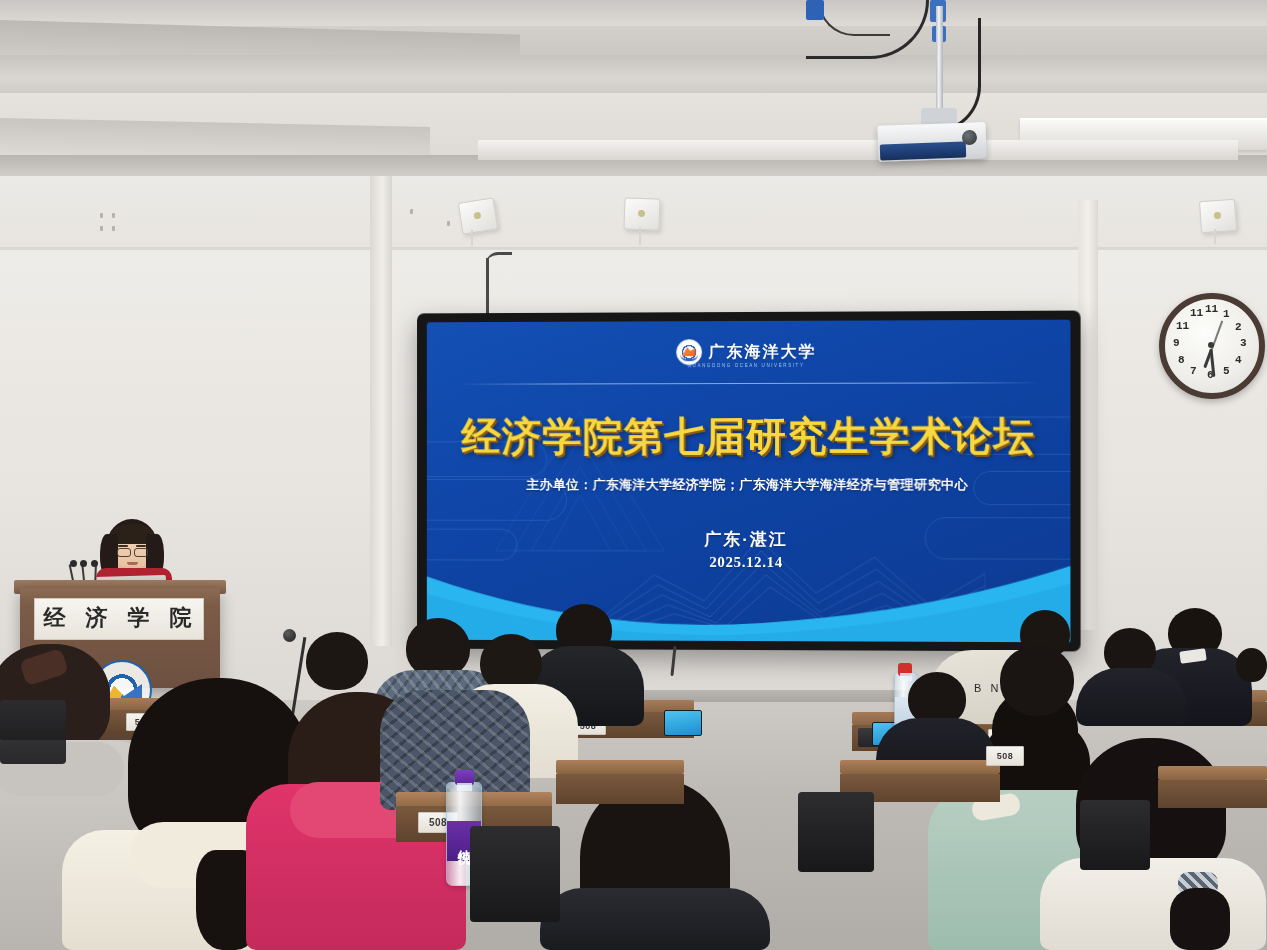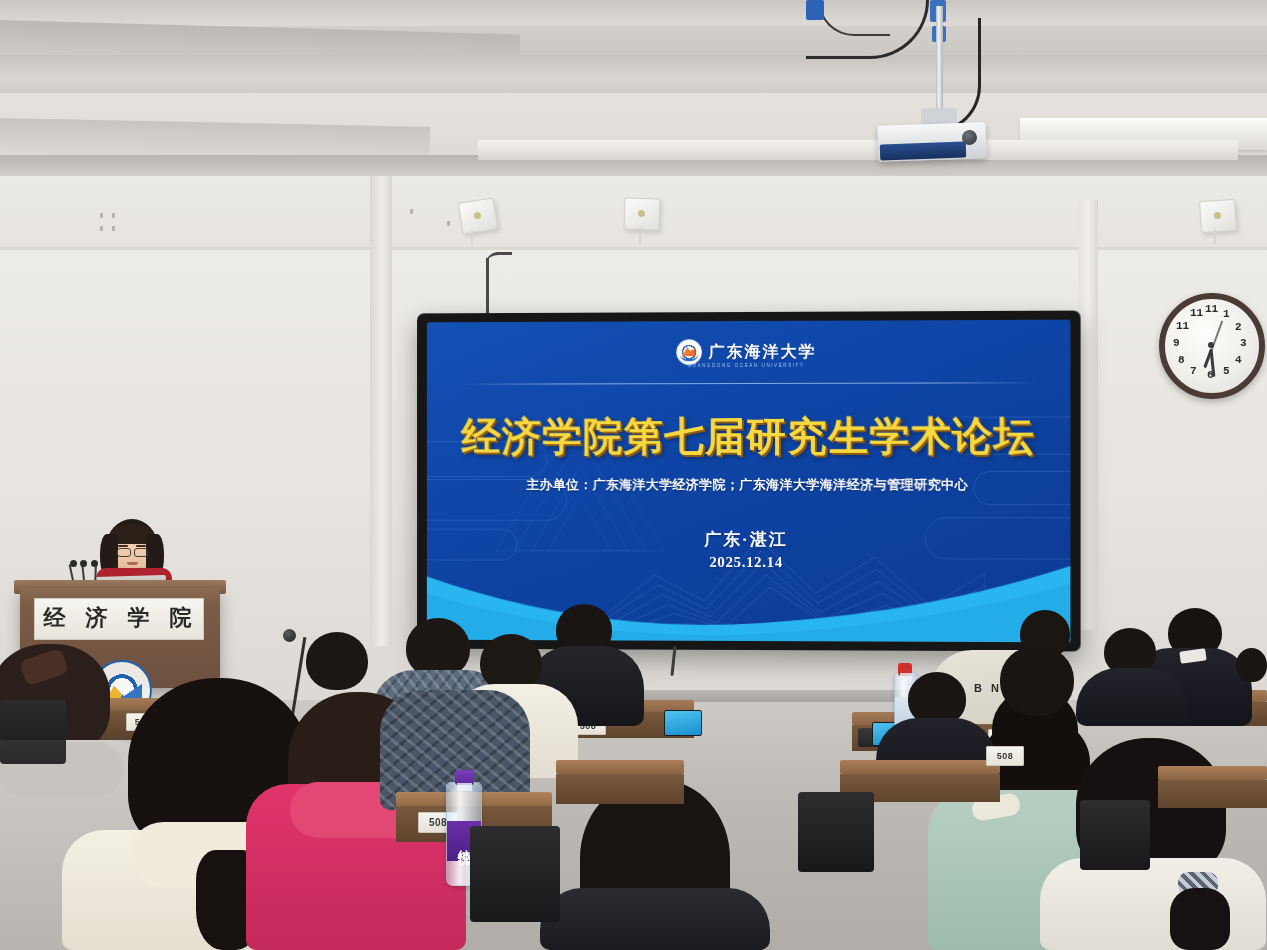--- a/index.html
+++ b/index.html
@@ -447,21 +447,21 @@
     <div class="bottle-cap" style="left:3px;top:-10px;background:#d0302b;width:14px;"></div>
     <div class="bottle-neck" style="left:5px;top:0px;"></div>
     <div class="bottle-label" style="top:24px;width:22px;height:26px;background:linear-gradient(180deg,#dde7ef,#c5d6e4);color:#315a7d;"></div>
   </div>
 
   <div class="head" style="left:556px;top:604px;width:56px;height:52px;background:#1a1512;"></div>
   <div class="body" style="left:528px;top:646px;width:116px;height:80px;background:linear-gradient(180deg,#25262a,#15161a);"></div>
 
   <div class="head" style="left:1020px;top:610px;width:50px;height:48px;background:#1c1613;"></div>
   <div class="body" style="left:930px;top:650px;width:134px;height:74px;background:linear-gradient(170deg,#e8e4da,#d4cfc3);"></div>
-  <div style="position:absolute;left:974px;top:682px;font-size:11px;font-weight:700;color:#2a2a2a;letter-spacing:3px;">B N</div>
+  <div style="position:absolute;left:974px;top:682px;font-size:11px;font-weight:400;color:#2a2a2a;letter-spacing:3px;">B N</div>
 
   <div class="head" style="left:1168px;top:608px;width:54px;height:50px;background:#191310;"></div>
   <div class="body" style="left:1128px;top:648px;width:124px;height:78px;background:linear-gradient(180deg,#22232b,#14151b);"></div>
   <div style="position:absolute;left:1180px;top:650px;width:26px;height:12px;background:#e9e7e2;border-radius:2px;transform:rotate(-8deg);"></div>
 
   <div class="head" style="left:1236px;top:648px;width:31px;height:34px;background:#1b1512;"></div>
 
   <div class="head" style="left:406px;top:618px;width:64px;height:60px;background:#1c1714;"></div>
   <div class="body" style="left:372px;top:670px;width:136px;height:96px;
       background:#5c6b7e;

